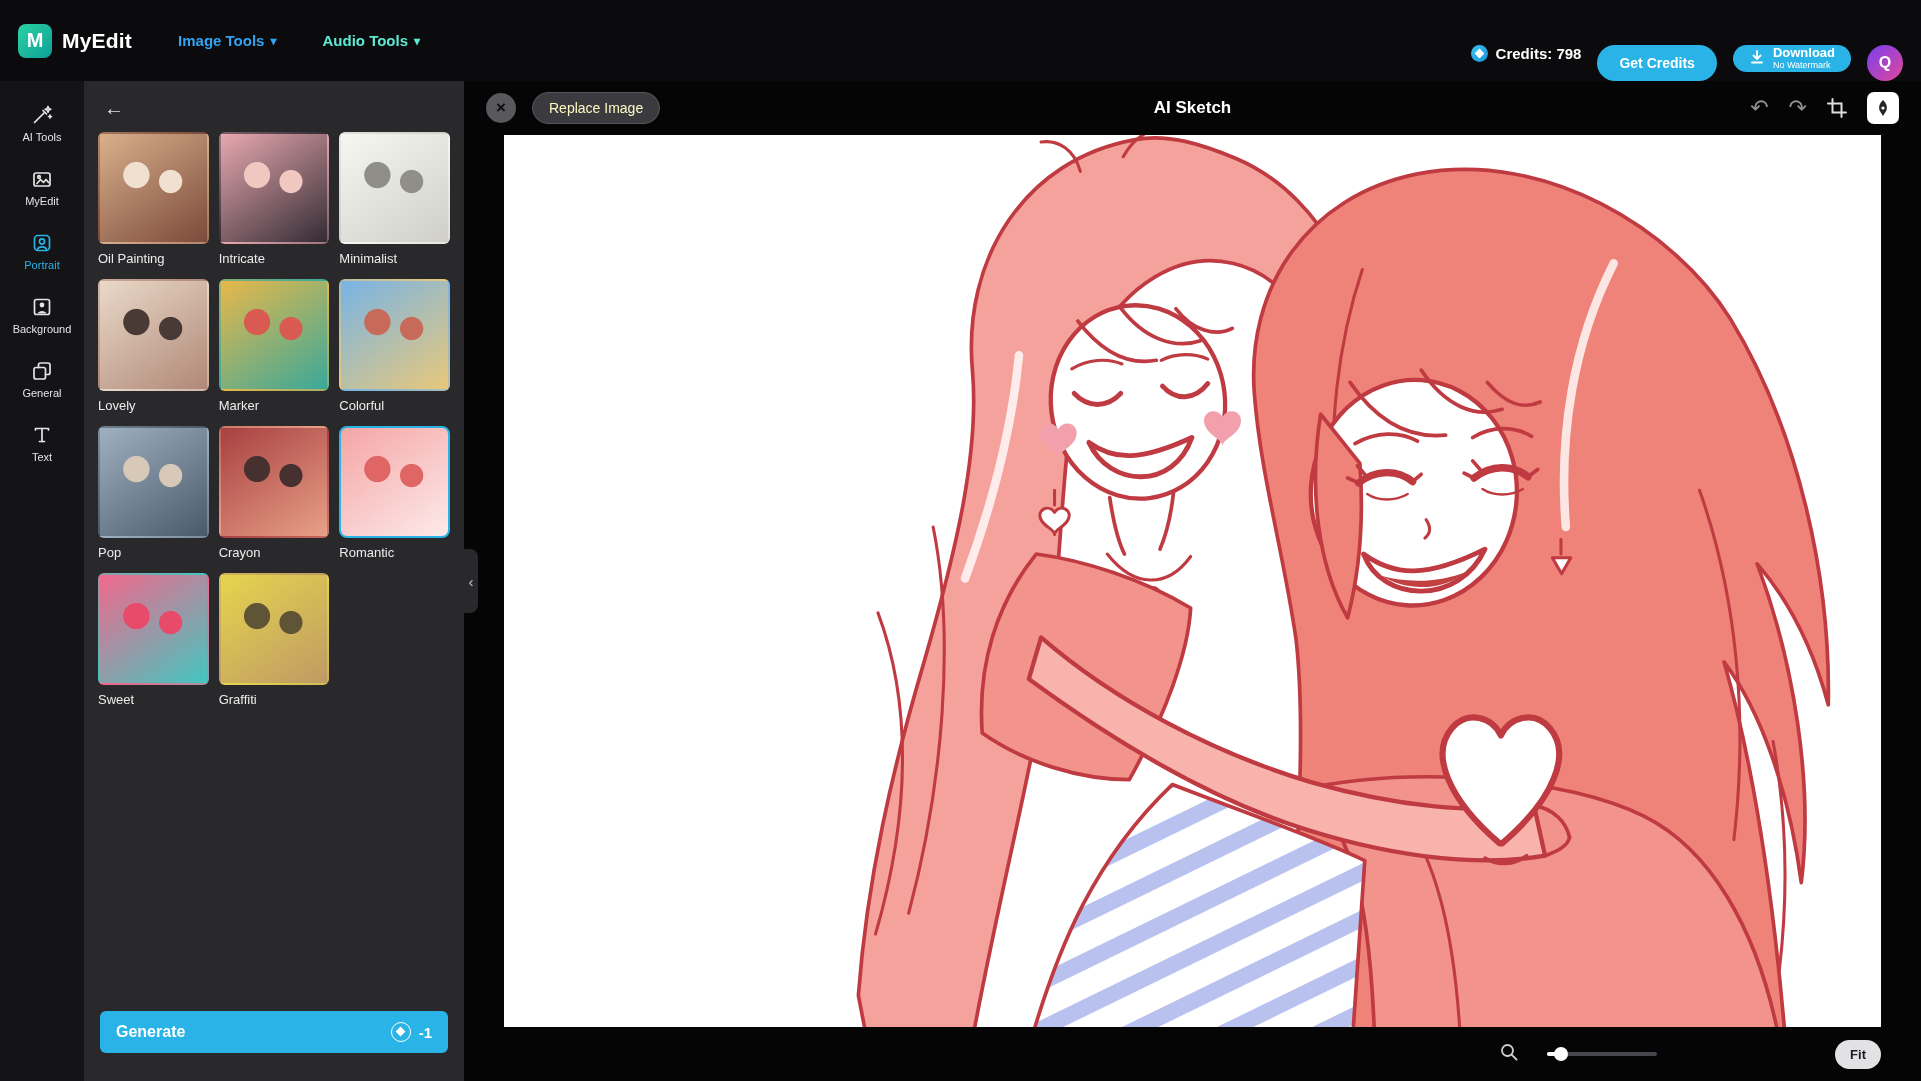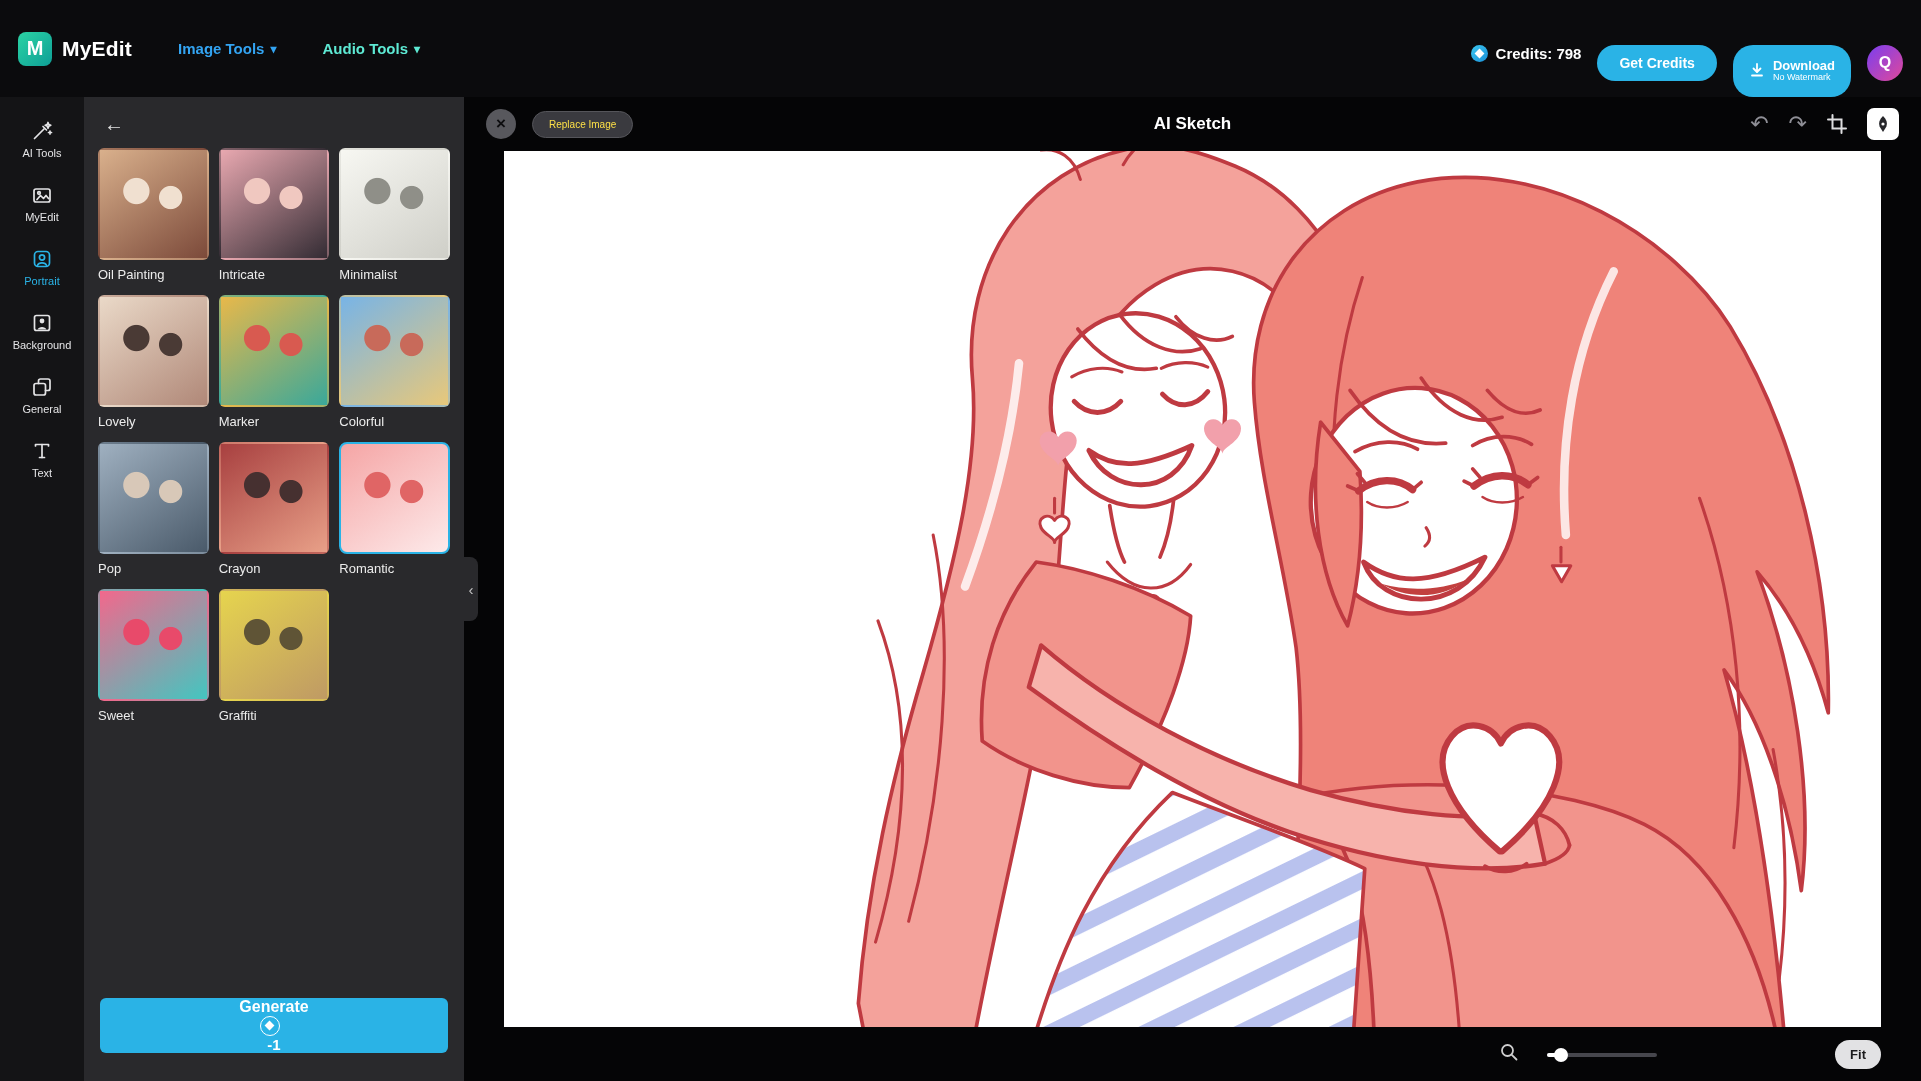--- a/index.html
+++ b/index.html
@@ -14,21 +14,21 @@
   .brand { font-size:21px; font-weight:bold; margin-left:10px; letter-spacing:.2px; }
   .nav-item { font-size:15px; font-weight:600; color:#5eead4; margin-left:46px; display:flex; align-items:center; gap:6px; cursor:pointer; }
   .nav-item.active { color:var(--nav-active,#33a4f2);justify-content:space-between; }
   .chev { font-size:12px; }
   .top-right { margin-left:auto; display:flex; align-items:flex-start; gap:16px;margin-top:45px; }
   .credits { display:flex; align-items:center; gap:8px; font-size:15px; font-weight:600; }
   .coin { width:17px; height:17px; border-radius:50%; background:linear-gradient(135deg,#3cc8f0,#1a8fd8); position:relative; }
   .coin::after { content:""; position:absolute; left:5px; top:5px; width:7px; height:7px; background:#fff; transform:rotate(45deg); }
   .btn-pill { height:36px; border-radius:18px; background:var(--accent,#2ab3e6); border:none; color:#fff;
     font-weight:bold; font-size:14px; padding:0 22px; font-family:inherit; cursor:pointer; }
-  .btn-download { height:52px; border-radius:20px; background:var(--accent,#2ab3e6); border:none; color:#fff;
+  .btn-download { height:27px; border-radius:20px; background:var(--accent,#2ab3e6); border:none; color:#fff;
     display:flex; align-items:center; gap:8px; padding:0 16px; font-family:inherit; cursor:pointer; }
   .dl-text { display:flex; flex-direction:column; align-items:flex-start; line-height:1.1; }
   .dl-main { font-size:13px; font-weight:bold; }
   .dl-sub { font-size:9px; }
   .avatar { width:36px; height:36px; border-radius:50%; background:linear-gradient(135deg,#7a3ff0,#e0489a);
     display:flex; align-items:center; justify-content:center; font-weight:bold; font-size:16px; cursor:pointer; }
 
   
   .content { flex:1; display:flex; min-height:0; }
 
@@ -41,49 +41,49 @@
   .rail-label { font-size:11px; }
 
   
   .panel { width:380px; background:#29292c; position:relative; display:flex; flex-direction:column; }
   .panel-back { padding:16px 0 10px 20px; font-size:20px; color:#e2e2e2; cursor:pointer; width:50px; }
   .styles-grid { padding:2px 14px 0 14px; display:grid; grid-template-columns:repeat(3,1fr); column-gap:10px; }
   .style-cell { display:flex; flex-direction:column; }
   .style-thumb { width:100%; height:112px; border-radius:6px; cursor:pointer; border:2px solid transparent; }
   .style-thumb.selected { border:2.5px solid var(--accent,#2ab3e6); border-radius:8px; }
   .style-label { font-size:13px; color:#ececec; margin:7px 0 13px; }
-  .generate-btn { position:absolute; left:16px; right:16px; bottom:28px; height:55px; border-radius:6px;
+  .generate-btn { position:absolute; left:16px; right:16px; bottom:28px; height:42px; border-radius:6px;
     background:var(--accent,#2ab3e6); border:none; color:#fff; display:flex; align-items:center; padding:0 16px;
-    font-family:inherit; cursor:pointer;flex-direction:column; }
+    font-family:inherit; cursor:pointer; }
   .generate-label { font-size:16px; font-weight:600; flex:1; text-align:left; }
   .spark { width:20px; height:20px; border:1.6px solid #fff; border-radius:50%; position:relative; margin-right:8px; }
   .spark::after { content:""; position:absolute; left:5px; top:5px; width:7px; height:7px; background:#fff; transform:rotate(45deg); }
   .generate-cost { font-size:15px; font-weight:600; }
   .collapse-handle { position:absolute; right:-14px; top:50%; transform:translateY(-50%); width:14px; height:64px;
     background:#29292c; border-radius:0 8px 8px 0; display:flex; align-items:center; justify-content:center;
     color:#c6c6c6; font-size:15px; cursor:pointer; z-index:5; }
 
   
   .main { flex:1; background:#050506; display:flex; flex-direction:column; min-width:0; }
   .editor-header { flex:0 0 54px; display:flex; align-items:center; padding:0 22px; position:relative; }
   .close-btn { width:30px; height:30px; border-radius:50%; background:#58585d; color:#0d0d0f; border:none;
     font-size:17px; font-weight:bold; display:flex; align-items:center; justify-content:center; cursor:pointer; font-family:inherit; }
-  .replace-btn { margin-left:16px; background:#3a3a3f; border:1px solid #55555a; color:#fde047; font-size:10px;
+  .replace-btn { margin-left:16px; background:#3a3a3f; border:1px solid #55555a; color:#fef9c3; font-size:14px;
     padding:7px 16px; border-radius:16px; font-family:inherit; cursor:pointer; }
   .editor-title { position:absolute; left:50%; transform:translateX(-50%); font-size:17px; font-weight:bold; color:#fff; }
   .header-tools { margin-left:auto; display:flex; align-items:center; gap:20px; }
   .tool-btn { background:none; border:none; cursor:pointer; color:#8f8f96; font-size:22px; line-height:1;
     display:flex; align-items:center; justify-content:center; font-family:inherit; padding:0; }
   .tool-btn svg { display:block; }
   .tool-btn.active-tool { width:32px; height:32px; background:#fff; border-radius:7px; }
 
   .canvas-wrap { flex:1; margin:0 40px; background:#fff; overflow:hidden; }
   .canvas-wrap svg { width:100%; height:100%; display:block; }
 
-  .bottombar { flex:0 0 54px; display:flex; align-items:flex-end; padding:12px 40px; }
+  .bottombar { flex:0 0 54px; display:flex; align-items:center; padding:4px 40px; }
   .zoom-group { margin-left:auto; display:flex; align-items:center; gap:28px; }
   .zoom-slider { width:110px; height:4px; background:#46464c; border-radius:2px; position:relative; cursor:pointer; }
   .zoom-fill { position:absolute; left:0; top:0; height:4px; width:20px; background:#fff; border-radius:2px; }
   .zoom-knob { position:absolute; left:14px; top:50%; transform:translate(-50%,-50%); width:14px; height:14px;
     border-radius:50%; background:#fff; cursor:grab; }
   .fit-btn { margin-left:150px; background:#e2e2e4; color:#1c1c1e; border:none; font-size:13px; font-weight:600;
     padding:7px 15px; border-radius:15px; font-family:inherit; cursor:pointer; }
 </style>
 </head>
 <body>

